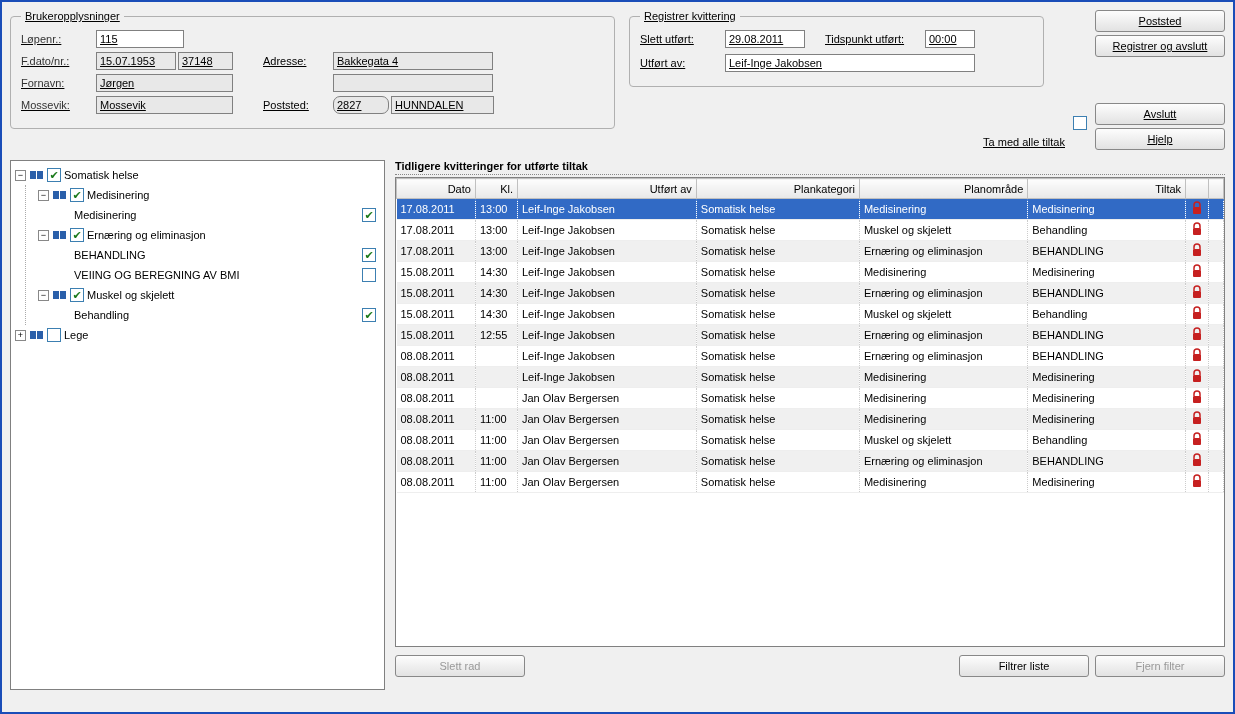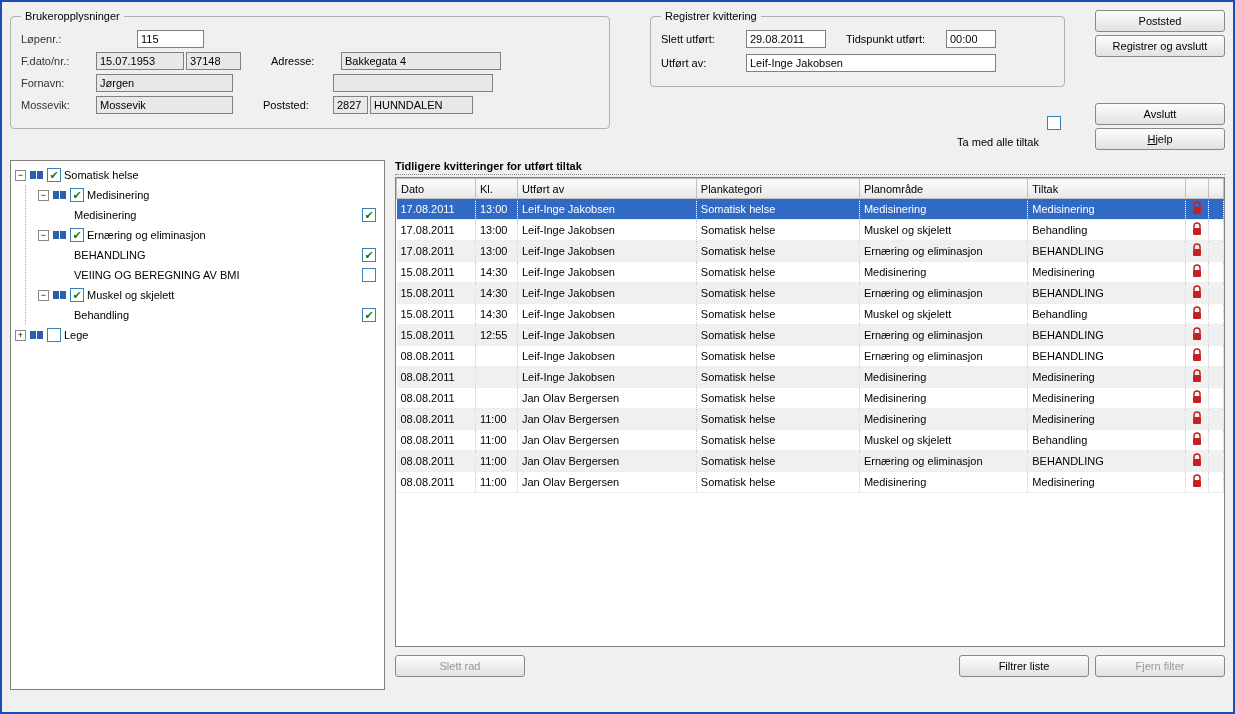--- a/index.html
+++ b/index.html
@@ -4,21 +4,21 @@
 <style>
   * { box-sizing: border-box; font-family: Tahoma, Arial, sans-serif; font-size: 11px; }
   body { margin: 0; background: #f0f0f0; border: 2px solid #1a4db8; width: 1235px; height: 714px; padding: 8px; position: relative; }
   fieldset { border: 1px solid #b0b0b0; border-radius: 4px; padding: 8px 10px 10px 10px; margin: 0; background: #f0f0f0; }
   legend { padding: 0 4px; }
   .row { display: flex; align-items: center; margin-bottom: 4px; }
   .label { width: 75px; color: #333; }
   input[type="text"] { border: 1px solid #808080; background: #fff; height: 18px; padding: 0 3px; font-size: 11px; }
   input[type="text"][readonly] { background: #fff; }
   input[type="text"].gray { background: #e8e8e8; }
-  .top-container { display: flex; gap: 30px; align-items: flex-start; }
+  .top-container { display: flex; gap: 4px; align-items: flex-start; text-decoration: underline; }
   .user-info { width: 605px; }
   .receipt-panel { width: 415px; margin-left: 10px; }
   .right-buttons { display: flex; flex-direction: column; gap: 3px; margin-left: auto; }
   button { background: linear-gradient(#fdfdfd,#e2e2e2); border: 1px solid #888; border-radius: 3px; height: 22px; min-width: 130px; cursor: pointer; font-size: 11px; }
   button:disabled { color: #999; }
   .chk-inline { display: flex; align-items: center; gap: 4px; justify-content: flex-end; margin-top: 10px; margin-right: 4px; }
   .chk-inline label { margin-right: 4px; margin-top: 39px; }
   .chk { width: 14px; height: 14px; border: 1px solid #3c7fb1; background: #fff; display: inline-flex; align-items: center; justify-content: center; cursor: pointer; }
   .chk.checked::after { content: "✔"; color: #1c7a1c; font-size: 11px; line-height: 1; }
   .main-area { display: flex; gap: 10px; margin-top: 10px; }
@@ -29,21 +29,21 @@
   .tree-row .book svg { width: 14px; height: 10px; }
   .tree-row .text { margin-left: 3px; }
   .tree-dots { border-left: 1px dotted #aaa; margin-left: 5px; padding-left: 0px; }
   .tree-leaf-row { display: flex; align-items: center; height: 20px; justify-content: space-between; }
   .tree-leaf-left { display: flex; align-items: center; }
   .leaf-chk { margin-right: 4px; margin-left: auto; }
   .grid-area { flex: 1; display: flex; flex-direction: column; }
   .grid-title { font-weight: bold; margin-bottom: 2px; border-bottom: 1px dotted #888; padding-bottom: 2px; }
   .grid { border: 1px solid #808080; background: #fff; height: 470px; overflow: auto; }
   table { border-collapse: collapse; width: 100%; table-layout: fixed; }
-  th { background: linear-gradient(#fdfdfd,#e8e8e8); border: 1px solid #c0c0c0; text-align: left; padding: 2px 4px; font-weight: normal; height: 20px; position: sticky; top: 0; }
+  th { background: linear-gradient(#fdfdfd,#e8e8e8); border: 1px solid #c0c0c0; text-align: right; padding: 2px 4px; font-weight: normal; height: 20px; position: sticky; top: 0; }
   td { border-right: 1px dotted #ccc; border-bottom: 1px solid #eee; padding: 2px 4px; height: 21px; white-space: nowrap; overflow: hidden; }
   tr.sel td { background: #316ac5; color: #fff; border-right: 1px dotted #4a80d0; }
   tr.alt td { background: #f0f0f0; }
   .lock-cell { text-align: center; }
   .lock-icon svg { width: 12px; height: 14px; }
   .bottom-buttons { display: flex; margin-top: 8px; }
   .col-dato { width: 75px; }
   .col-kl { width: 40px; }
   .col-utf { width: 170px; }
   .col-plan { width: 155px; }
@@ -54,40 +54,40 @@
 </style>
 </head>
 <body>
 
 <div class="top-container">
 
   <fieldset class="user-info">
     <legend>Brukeropplysninger</legend>
     <div class="row">
       <span class="label">Løpenr.:</span>
-      <input type="text" style="width: 67px; margin-left: 41px;" value="115">
+      <input type="text" style="width: 88px;" value="115">
     </div>
     <div class="row">
       <span class="label">F.dato/nr.:</span>
-      <input type="text" style="width: 88px;" class="gray" readonly="" value="15.07.1953">
+      <input type="text" style="width: 80px;" class="gray" readonly="" value="15.07.1953">
       <input type="text" style="width: 55px; margin-left: 2px;" class="gray" readonly="" value="37148">
       <span style="width:70px;margin-left:30px">Adresse:</span>
       <input type="text" style="width: 160px;" class="gray" readonly="" value="Bakkegata 4">
     </div>
     <div class="row">
       <span class="label">Fornavn:</span>
       <input type="text" style="width: 137px;" class="gray" readonly="" value="Jørgen">
       <span style="width:70px;margin-left:30px"></span>
       <input type="text" style="width: 160px;" class="gray" readonly="" value="">
     </div>
     <div class="row">
       <span class="label">Mossevik:</span>
       <input type="text" style="width: 137px;" class="gray" readonly="" value="Mossevik">
       <span style="width:70px;margin-left:30px">Poststed:</span>
-      <input type="text" style="width: 35px;" class="gray" readonly="" value="2827">
+      <input type="text" style="width: 56px; border-radius: 7px;" class="gray" readonly="" value="2827">
       <input type="text" style="width: 103px; margin-left: 2px;" class="gray" readonly="" value="HUNNDALEN">
     </div>
   </fieldset>
 
   <div style="flex:1">
     <fieldset class="receipt-panel">
       <legend>Registrer kvittering</legend>
       <div class="row">
         <span style="width:85px">Slett utført:</span>
         <input type="text" style="width: 80px;" value="29.08.2011">
@@ -198,21 +198,21 @@
             <rect x="0" y="1" width="6" height="8" fill="#2a5faa"></rect>
             <rect x="7" y="1" width="6" height="8" fill="#2a5faa"></rect>
           </svg>
         </span>
       <span class="chk"></span>
       <span class="text">Lege</span>
     </div>
   </div>
 
   <div class="grid-area">
-    <div class="grid-title">Tidligere kvitteringer for utført tiltak</div>
+    <div class="grid-title">Tidligere kvitteringer for utførte tiltak</div>
     <div class="grid">
       <table>
         <colgroup>
           <col class="col-dato">
             <col class="col-kl">
             <col class="col-utf">
             <col class="col-plan">
             <col class="col-omr">
             <col class="col-tiltak">
             <col class="col-lock">

